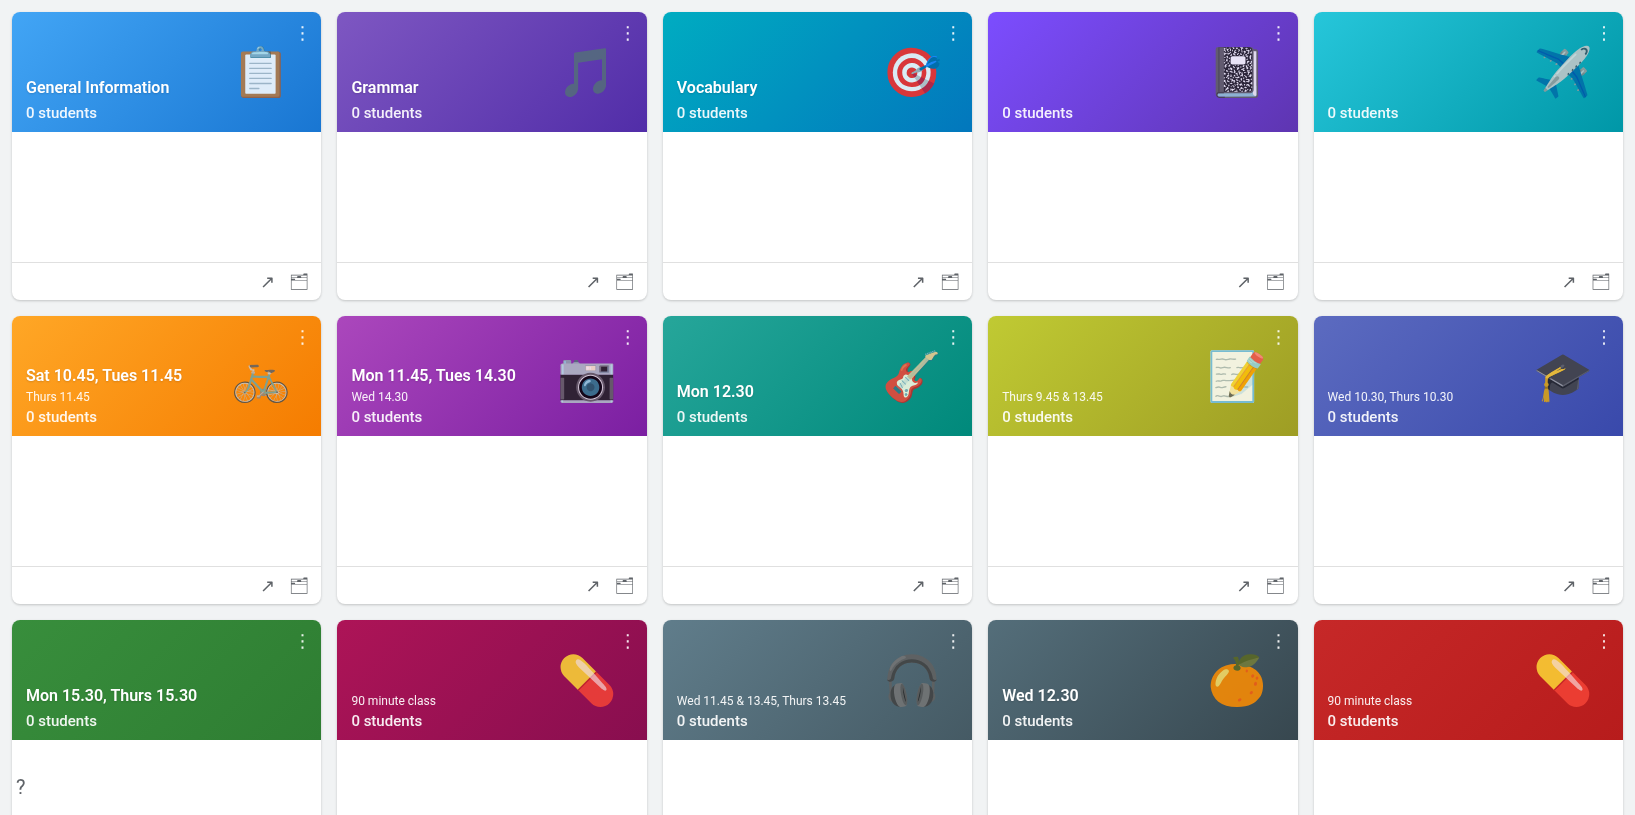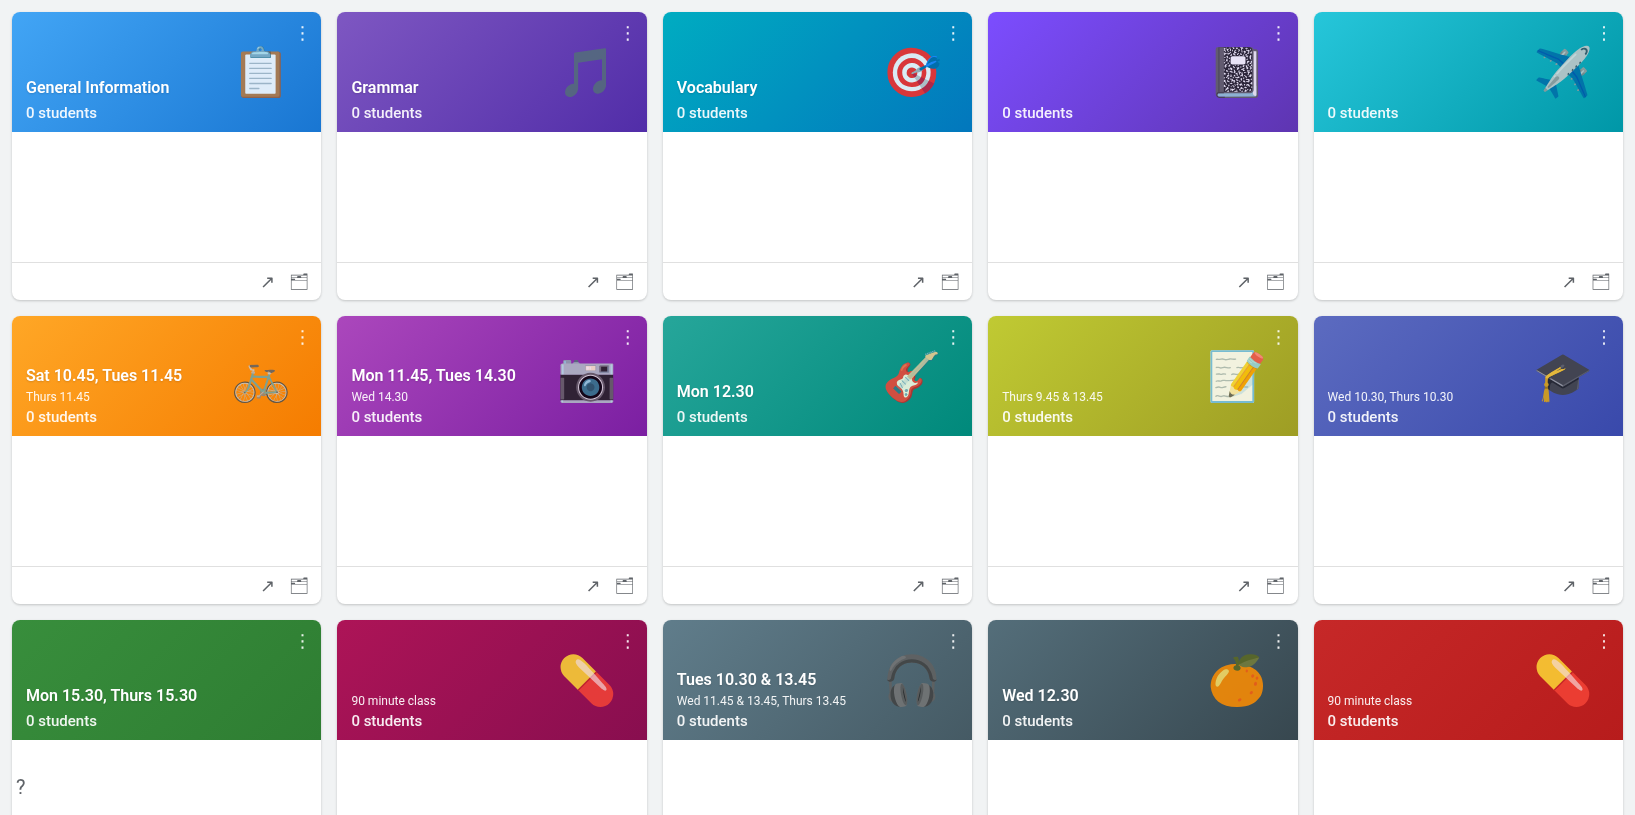--- a/index.html
+++ b/index.html
@@ -283,21 +283,20 @@
       <div class="card-subtitle">90 minute class</div>
       <div class="card-students">0 students</div>
     </div>
     <div class="card-body"></div>
 
   </div>
     <div class="card">
     <div class="card-header bg-slate-blue">
       <span class="menu-icon">⋮</span>
       <div class="deco" style="font-size:48px;">🎧</div>
-      <div class="card-title">Tues 10.30 &amp; 13.45</div>
       <div class="card-subtitle">Wed 11.45 &amp; 13.45, Thurs 13.45</div>
       <div class="card-students">0 students</div>
     </div>
     <div class="card-body"></div>
 
   </div>
     <div class="card">
     <div class="card-header bg-dark-gray">
       <span class="menu-icon">⋮</span>
       <div class="deco" style="font-size:48px;">🍊</div>

